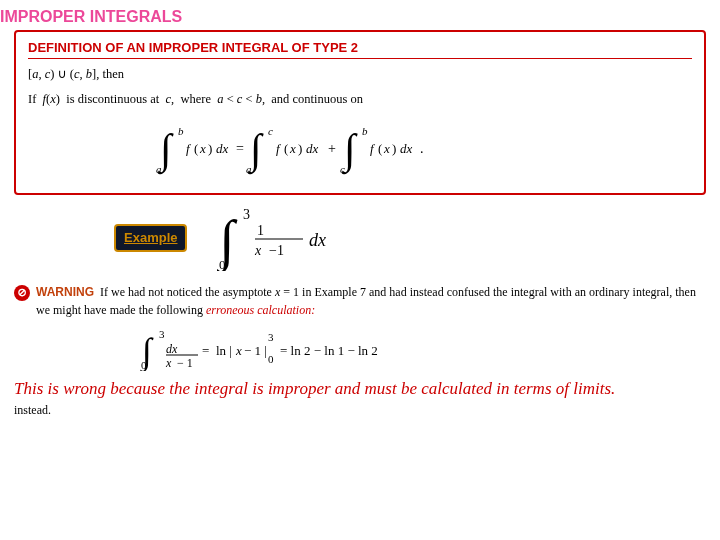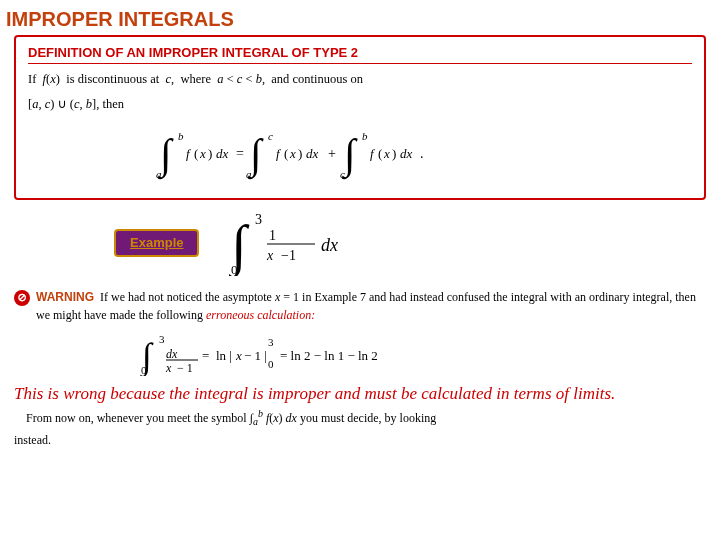--- a/index.html
+++ b/index.html
@@ -5,25 +5,25 @@
     * { margin: 0; padding: 0; box-sizing: border-box; }
     body {
       width: 720px;
       height: 540px;
       background: #fff;
       font-family: 'Times New Roman', Times, serif;
       font-size: 13px;
       overflow: hidden;
     }
     .page-title {
-      font-size: 20px;
-      font-weight: bold;
-      font-family: Arial, sans-serif;
-      padding: 8px 14px 4px 6px;
-      color: #c2410c;
+      font-size: 16px;
+      font-weight: bold;
+      font-family: Arial, sans-serif;
+      padding: 8px 14px 4px 0;
+      color: #ec4899;
     }
     .main-content {
       padding: 0 14px;
     }
     .definition-box {
       border: 2px solid #cc0000;
       border-radius: 4px;
       padding: 8px 12px;
       margin-bottom: 0;
       background: #fff;
@@ -50,22 +50,22 @@
     }
     .example-section {
       display: flex;
       align-items: center;
       margin: 6px 0 8px 100px;
       gap: 30px;
     }
     .example-box {
       border: 2px solid #cc8800;
       border-radius: 4px;
-      padding: 4px 14px;
-      background: #701a75;
+      padding: 4px 8px;
+      background: #0f172a;
     }
     .example-label {
       font-size: 13px;
       font-weight: bold;
       color: #cc8800;
       text-decoration: underline;
       font-family: Arial, sans-serif;
     }
     .warning-section {
       display: flex;
@@ -129,26 +129,26 @@
 </head>
 <body>
 
 <div class="page-title">IMPROPER INTEGRALS</div>
 
 <div class="main-content">
 
   <div class="definition-box">
     <div class="definition-title">DEFINITION OF AN IMPROPER INTEGRAL OF TYPE 2</div>
     <div class="def-text">
+      [<span class="italic">a</span>, <span class="italic">c</span>) ∪ (<span class="italic">c</span>, <span class="italic">b</span>], then
+    </div>
+    <div class="def-text">
       If &nbsp;<span class="italic">f</span>(<span class="italic">x</span>)&nbsp; is discontinuous at &nbsp;<span class="italic">c</span>,&nbsp;
       <span>where</span>
       &nbsp;<span class="italic">a</span> &lt; <span class="italic">c</span> &lt; <span class="italic">b</span>,&nbsp; and continuous on
-    </div>
-    <div class="def-text">
-      [<span class="italic">a</span>, <span class="italic">c</span>) ∪ (<span class="italic">c</span>, <span class="italic">b</span>], then
     </div>
     <div class="def-formula">
       <svg width="420" height="60" viewBox="0 0 420 60">
 
         <text x="10" y="48" font-size="42" font-family="Times New Roman" fill="#000">∫</text>
         <text x="28" y="20" font-size="11" font-family="Times New Roman" font-style="italic" fill="#000">b</text>
         <text x="6" y="58" font-size="11" font-family="Times New Roman" font-style="italic" fill="#000">a</text>
         <text x="36" y="38" font-size="13" font-family="Times New Roman" font-style="italic" fill="#000">f</text>
         <text x="44" y="38" font-size="13" font-family="Times New Roman" fill="#000">(</text>
         <text x="50" y="38" font-size="13" font-family="Times New Roman" font-style="italic" fill="#000">x</text>
@@ -231,17 +231,14 @@
       <text x="104" y="30" font-size="13" font-family="Times New Roman" fill="#000">− 1 |</text>
       <text x="128" y="16" font-size="11" font-family="Times New Roman" fill="#000">3</text>
       <text x="128" y="38" font-size="11" font-family="Times New Roman" fill="#000">0</text>
 
       <text x="140" y="30" font-size="13" font-family="Times New Roman" fill="#000">= ln 2 − ln 1 − ln 2</text>
     </svg>
   </div>
 
   <div class="wrong-text">This is wrong because the integral is improper and must be calculated in terms of limits.</div>
 
-  <div class="bottom-text">
-    &nbsp;&nbsp;&nbsp;&nbsp;From now on, whenever you meet the symbol ∫<sub><span class="italic">a</span></sub><sup><span class="italic">b</span></sup> <span class="italic">f</span>(<span class="italic">x</span>) <span class="italic">dx</span> you must decide, by looking
-  </div>
   <div class="bottom-text">instead.</div>
 </div>
 
 </body></html>

